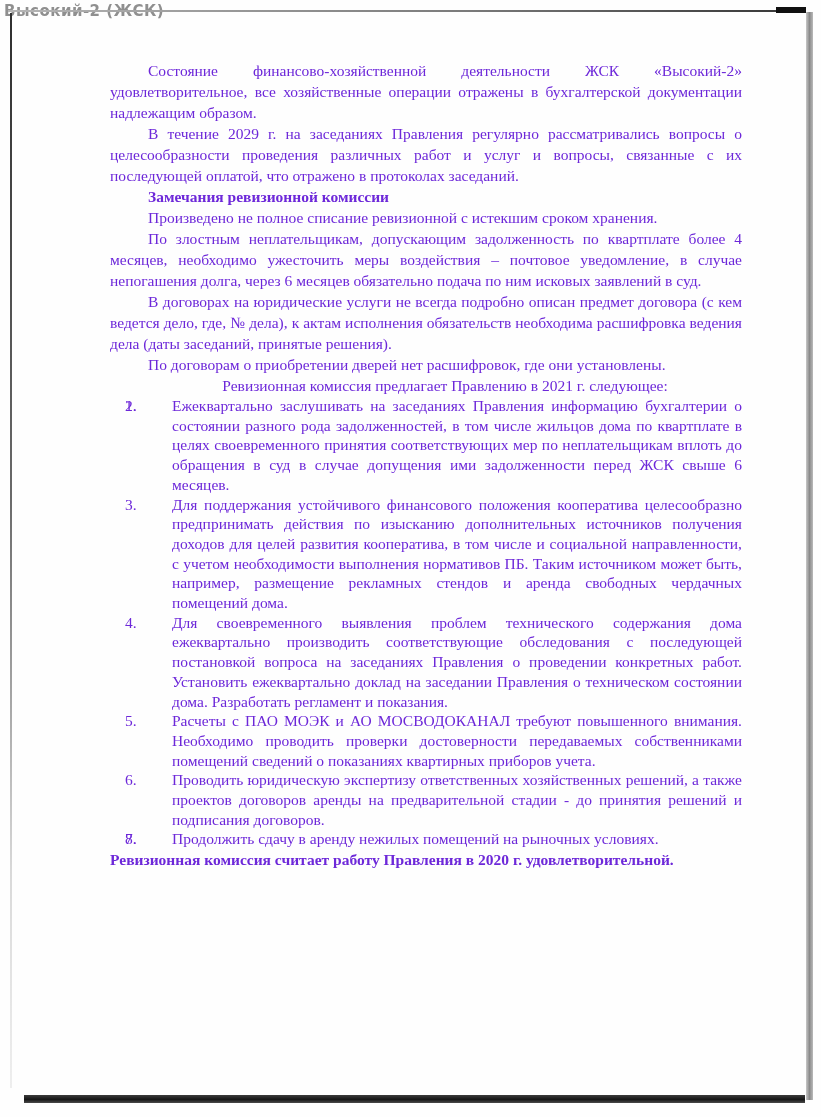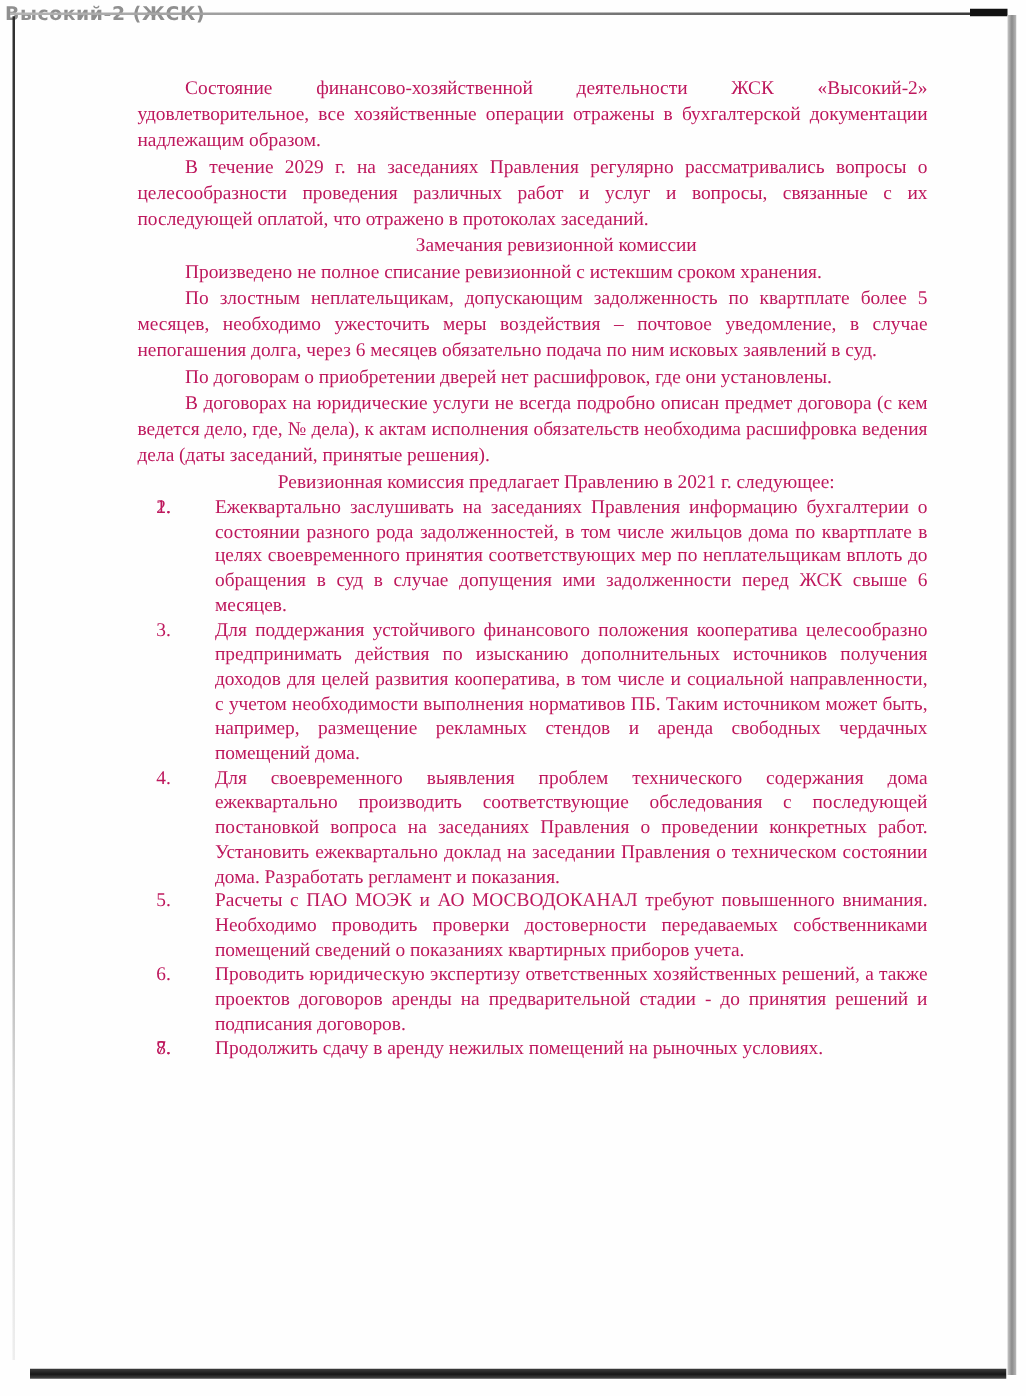--- a/index.html
+++ b/index.html
@@ -53,30 +53,29 @@
     top: 1095px; left: 24px;
     width: 781px; height: 8px;
     background: linear-gradient(to bottom, #3c3c3c, #161616 55%, #4a4a4a);
     filter: blur(0.4px);
   }
   
   .content {
     position: absolute;
     left: 110px; top: 60px;
     width: 632px;
-    color: #be185d;
+    color: #6d28d9;
     font-size: 15.5px;
     line-height: 21px;
     text-align: justify;
   }
   .content p { margin: 0; text-indent: 38px; }
   .section-heading {
     margin: 4px 0 1px 0;
-    text-align: center;
-    font-weight: normal;
+    font-weight: bold;
     text-indent: 0;
   }
   .proposals-heading {
     margin: 16px 0 5px 0;
     text-align: center;
     font-weight: normal;
   }
   .olist { margin: 0; }
   .olist .item {
     position: relative;
@@ -109,23 +108,23 @@
   <div class="edge-bottom"></div>
 
   <div class="content">
 
     <p>Состояние финансово-хозяйственной деятельности ЖСК «Высокий-2» удовлетворительное, все хозяйственные операции отражены в бухгалтерской документации надлежащим образом.</p>
     <p>В течение 2029 г. на заседаниях Правления регулярно рассматривались вопросы о целесообразности проведения различных работ и услуг и вопросы, связанные с их последующей оплатой, что отражено в протоколах заседаний.</p>
 
     <p class="section-heading">Замечания  ревизионной комиссии</p>
 
     <p>Произведено не полное списание ревизионной с истекшим сроком хранения.</p>
-    <p>По злостным неплательщикам, допускающим задолженность по квартплате более 5 месяцев, необходимо ужесточить меры воздействия – почтовое уведомление, в случае непогашения долга, через 6 месяцев обязательно подача по ним исковых заявлений в суд.</p>
+    <p>По злостным неплательщикам, допускающим задолженность по квартплате более 4 месяцев, необходимо ужесточить меры воздействия – почтовое уведомление, в случае непогашения долга, через 6 месяцев обязательно подача по ним исковых заявлений в суд.</p>
+    <p>В договорах на юридические услуги не всегда подробно описан предмет договора (с кем ведется дело, где, № дела), к актам исполнения обязательств необходима расшифровка ведения дела (даты заседаний, принятые решения).</p>
     <p>По договорам о приобретении дверей нет расшифровок, где они установлены.</p>
-    <p>В договорах на юридические услуги не всегда подробно описан предмет договора (с кем ведется дело, где, № дела), к актам исполнения обязательств необходима расшифровка ведения дела (даты заседаний, принятые решения).</p>
 
     <p class="proposals-heading">Ревизионная комиссия предлагает Правлению в 2021 г. следующее:</p>
 
     <div class="olist">
       <div class="item">
         <span class="num">1.</span>
       </div>
       <div class="item">
         <span class="num">2.</span>
         <span>Ежеквартально заслушивать на заседаниях Правления информацию бухгалтерии о состоянии разного рода задолженностей, в том числе жильцов дома по квартплате в целях своевременного принятия соответствующих мер по неплательщикам вплоть до обращения в суд в случае допущения ими задолженности перед ЖСК свыше 6 месяцев.</span>
@@ -148,15 +147,16 @@
       </div>
       <div class="item">
         <span class="num">7.</span>
       </div>
       <div class="item">
         <span class="num">8.</span>
         <span>Продолжить сдачу в аренду нежилых помещений на рыночных условиях.</span>
       </div>
     </div>
 
+    <p class="conclusion">Ревизионная комиссия считает работу Правления в 2020 г. удовлетворительной.</p>
 
   </div>
 </div>
 
 </body></html>

